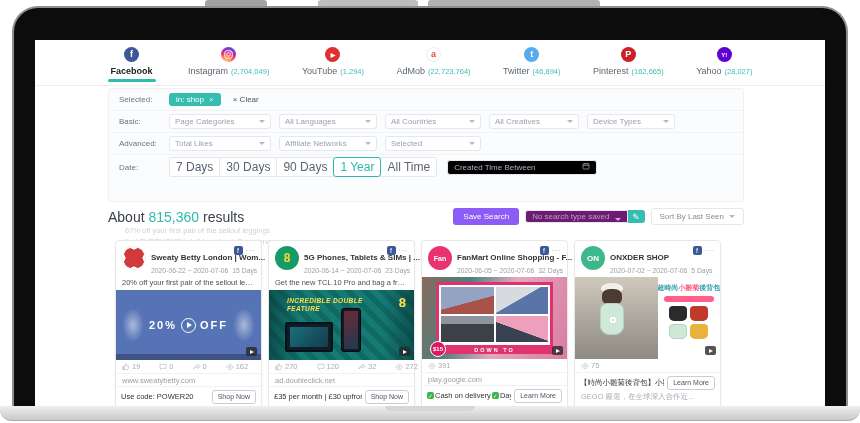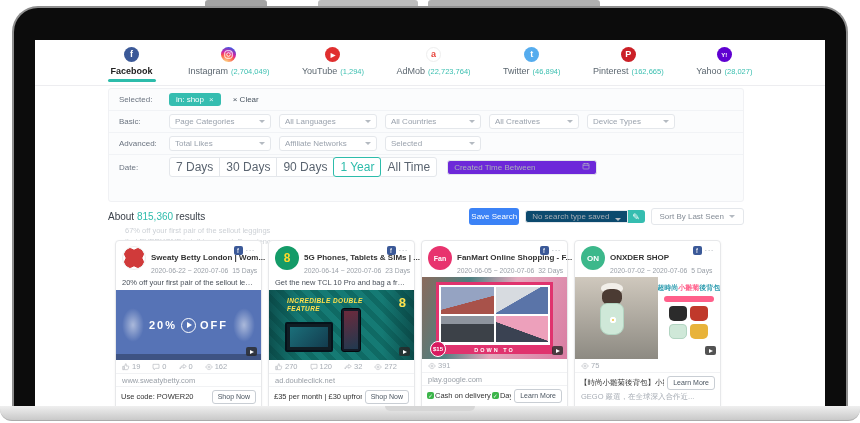--- a/index.html
+++ b/index.html
@@ -27,30 +27,30 @@
   .frow-label{width:50px;color:#6b7480;flex:none}
   .dd{height:15px;border:1px solid #e4e7eb;border-radius:3px;display:flex;align-items:center;justify-content:space-between;padding:0 5px;color:#9aa2ad;background:#fff;margin-right:8px;cursor:pointer}
   .chev{width:0;height:0;border-left:3px solid transparent;border-right:3px solid transparent;border-top:3px solid #b4bac1;margin-left:5px}
   .chip{background:#35bdb0;color:#fff;border-radius:3px;padding:2px 7px;display:inline-flex;gap:5px;align-items:center;cursor:pointer}
   .chip .x{color:#d8f4f0}
   .clear{margin-left:12px;color:#4a5閉460;color:#4a5560;cursor:pointer}
   .seg{border:1px solid #e4e7eb;background:#fff;color:#5a6470;padding:2px 6px;font-size:12px;margin-left:-1px;cursor:pointer}
   .seg:first-child{border-radius:3px 0 0 3px;margin-left:0}
   .seg:last-child{border-radius:0 3px 3px 0}
   .seg.active{border:1px solid #2dbcab;color:#2dbcab;border-radius:3px;position:relative;z-index:1}
-  .dinput{width:150px;height:15px;border:1px solid #e4e7eb;border-radius:3px;background:#6d28d9;display:flex;align-items:center;justify-content:space-between;padding:5px 6px;color:#aab1ba;cursor:pointer}
+  .dinput{width:150px;height:15px;border:1px solid #e4e7eb;border-radius:3px;background:#000000;display:flex;align-items:center;justify-content:space-between;padding:5px 6px;color:#aab1ba;cursor:pointer}
   .cal{color:#b4bac1}
   
   .rbar{position:absolute;left:73px;top:168px;width:636px;display:flex;align-items:center}
-  .about{font-size:10px;color:#3a414a}
+  .about{font-size:14px;color:#3a414a}
   .about b{color:#2dbcab;font-weight:normal}
   .rbar-right{margin-left:auto;display:flex;align-items:center;gap:6px}
-  .savebtn{background:#3b82f6;color:#fff;font-size:8px;padding:4px 2px;border-radius:3px;cursor:pointer}
+  .savebtn{background:#8b5cf6;color:#fff;font-size:8px;padding:4px 10px;border-radius:3px;cursor:pointer}
   .savedbox{display:flex;align-items:stretch;cursor:pointer}
-  .savedbox .sb-in{border:1px solid #e4e7eb;border-radius:3px 0 0 3px;font-size:8px;color:#a7adb5;padding:1px 6px;display:flex;align-items:flex-end;background:#0c4a6e}
+  .savedbox .sb-in{border:1px solid #e4e7eb;border-radius:3px 0 0 3px;font-size:8px;color:#a7adb5;padding:1px 6px;display:flex;align-items:flex-end;background:#701a75}
   .pencil{width:17px;background:#35bdb0;border-radius:0 3px 3px 0;color:#fff;font-size:9px;display:flex;align-items:center;justify-content:center;cursor:pointer}
   .sortdd{border:1px solid #e4e7eb;border-radius:3px;font-size:8px;color:#858d97;padding:3px 8px;display:flex;align-items:center;background:#fff;cursor:pointer}
   
   .ghost{position:absolute;left:90px;top:186px;font-size:7.5px;color:#cdd1d6;line-height:1.45;z-index:1}
   
   .cards{position:absolute;left:80px;top:200px;display:flex;gap:6px;z-index:2}
   .card{width:147px;height:210px;background:#fff;border:1px solid #e7e8ea;border-radius:4px;box-shadow:0 1px 3px rgba(0,0,0,.05);flex:none}
   .chead{display:flex;padding:5px 6px 3px;align-items:flex-start}
   .avatar{width:24px;height:24px;border-radius:50%;margin-right:5px;flex:none;display:flex;align-items:center;justify-content:center;font-size:7px;color:#fff;font-weight:bold}
   .av1{background:#fff;border:1px solid #eee;background-image:radial-gradient(circle at 32% 32%,#d03a3a 26%,transparent 28%),radial-gradient(circle at 68% 32%,#d03a3a 26%,transparent 28%),radial-gradient(circle at 32% 68%,#d03a3a 26%,transparent 28%),radial-gradient(circle at 68% 68%,#d03a3a 26%,transparent 28%)}
@@ -62,21 +62,21 @@
   .cdate{font-size:6.8px;color:#9aa0a8;display:flex;align-items:center;gap:2px;margin-top:3px;white-space:nowrap}
   .cdate .range{margin-right:auto}
   .chicons{display:flex;gap:3px;align-items:center;flex:none;margin-left:3px}
   .fbsq{width:9px;height:9px;background:#3b5998;color:#fff;font-size:7px;border-radius:2px;display:flex;align-items:center;justify-content:center;cursor:pointer}
   .more{color:#aeb4bb;font-size:8px;letter-spacing:.5px;cursor:pointer;line-height:4px}
   .cdesc{font-size:7.5px;color:#49505a;padding:1px 6px 3px;white-space:nowrap;overflow:hidden;text-overflow:ellipsis}
   .cimg{height:70px;position:relative;overflow:hidden;cursor:pointer}
   .cimg.tall{height:82px}
   .media-ic{position:absolute;right:4px;bottom:4px;width:11px;height:9px;background:rgba(40,40,40,.8);border-radius:2px;display:flex;align-items:center;justify-content:center}
   .media-ic:after{content:"";width:0;height:0;border-left:4px solid #fff;border-top:2.5px solid transparent;border-bottom:2.5px solid transparent}
-  .cstats{display:flex;gap:12px;padding:3px 6px;border-bottom:1px solid #f1f2f4;color:#a7adb5;font-size:7.5px;align-items:center;height:14px}
+  .cstats{display:flex;gap:19px;padding:3px 6px;border-bottom:1px solid #f1f2f4;color:#a7adb5;font-size:7.5px;align-items:center;height:14px}
   .stat{display:flex;align-items:center;gap:2px}
   .stat svg{width:8px;height:8px;stroke:#b6bac0;fill:none;stroke-width:1}
   .cdomain{font-size:7.5px;color:#9aa0a8;padding:2px 6px;border-bottom:1px solid #f1f2f4;white-space:nowrap;overflow:hidden;height:13px;cursor:pointer}
   .chl{display:flex;align-items:center;padding:3px 5px;gap:3px;height:19px}
   .chl-text{flex:1;font-size:7.5px;font-weight:normal;color:#333;white-space:nowrap;overflow:hidden;min-width:0;display:flex;align-items:center;gap:1px}
   .cta{font-size:7px;color:#4a5560;border:1px solid #c9ced4;border-radius:3px;padding:2.5px 5px;white-space:nowrap;background:#fff;flex:none;cursor:pointer}
   .ccap{font-size:7.5px;color:#a7adb5;padding:0 6px;white-space:nowrap;overflow:hidden}
   .check{width:7px;height:7px;background:#3cb54a;border-radius:2px;color:#fff;font-size:5.5px;display:inline-flex;align-items:center;justify-content:center;flex:none}
   
   .img1{background:#5673b6;display:flex;align-items:center;justify-content:center;gap:4px;color:#fff;font-weight:bold;font-size:11px;letter-spacing:2px}

